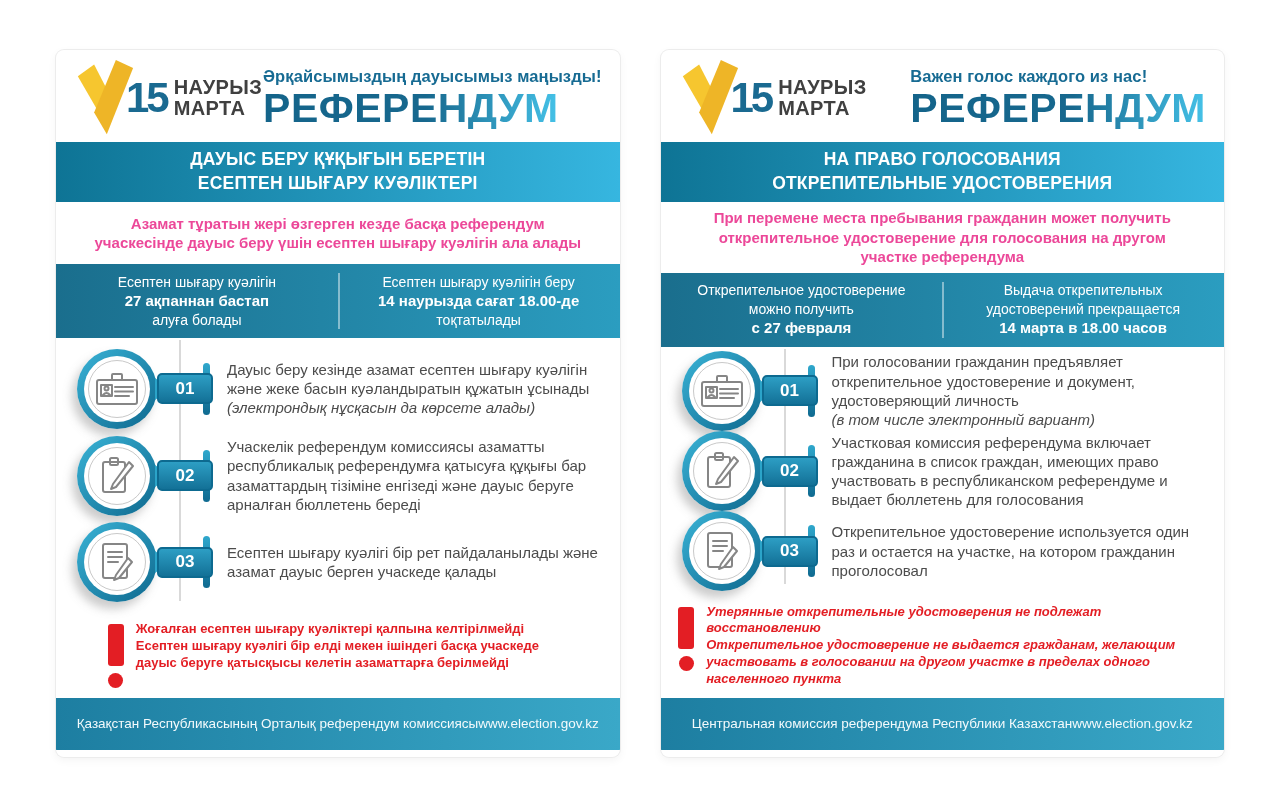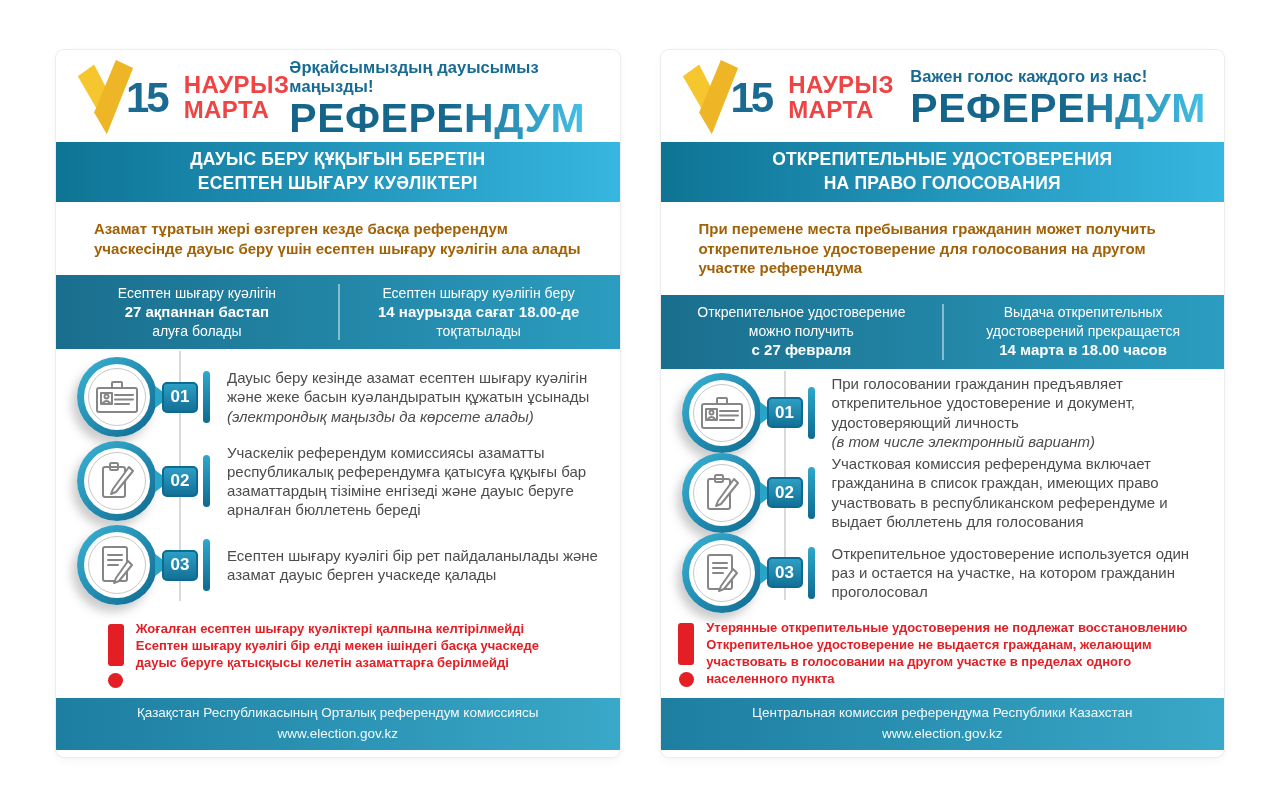--- a/index.html
+++ b/index.html
@@ -14,41 +14,41 @@
     width:564px; height:707px; background:#fff; border-radius:8px;
     box-shadow:0 0 0 1px #ececec, 0 3px 10px rgba(0,0,0,.05);
     display:flex; flex-direction:column; overflow:hidden;
   }
 
   
   .header { height:92px; flex:0 0 92px; display:flex; align-items:center; padding:4px 16px 0 20px; }
   .logo { display:flex; align-items:center; }
   .logo-check svg { display:block; }
   .logo-day { font-size:42px; font-weight:700; color:#1a6a91; letter-spacing:-3px; line-height:.95; margin-left:-8px; }
-  .logo-month { margin-left:17px; color:#ef4444; font-weight:700; font-size:24px; line-height:1.04; letter-spacing:.4px; }
+  .logo-month { margin-left:7px; color:#404040; font-weight:700; font-size:20px; line-height:1.04; letter-spacing:.4px; }
   .head-right { margin-left:auto; display:flex; flex-direction:column; align-items:flex-start; padding-right:2px; }
   .tagline { color:#176b93; font-weight:700; font-size:16.5px; margin-bottom:2px; letter-spacing:.1px; }
   .headline {
     font-size:41px; font-weight:700; letter-spacing:.5px; line-height:1;
     background:linear-gradient(90deg,#14648a 0%, #17688e 55%, #45c2e8 100%);
     -webkit-background-clip:text; background-clip:text; color:transparent;
   }
 
   
   .title-banner {
     height:60px; flex:0 0 60px;
     background:linear-gradient(90deg,#0e7495,#36b6e0);
     color:#fff; display:flex; flex-direction:column; justify-content:center; align-items:center;
     text-align:center; font-weight:700; font-size:17.5px; line-height:1.35; letter-spacing:.2px;
   }
 
   
   .intro {
     min-height:62px; flex:0 0 auto; display:flex; align-items:center; justify-content:center;
-    padding:17px 38px; color:#a16207; font-weight:700; font-size:15px; line-height:1.3;
+    text-align:center; padding:6px 38px; color:#ec4899; font-weight:700; font-size:15px; line-height:1.3;
   }
 
   
   .info-band {
     height:74px; flex:0 0 74px; position:relative;
     background:linear-gradient(90deg,#1a6e8d,#2b9dc0);
     display:flex; align-items:center; color:#fff; text-align:center;
   }
   .info-cell { width:50%; padding:4px 20px; font-size:14px; line-height:1.32; }
   .info-pre, .info-post { display:block; }
@@ -66,45 +66,45 @@
   }
   .badge-inner { position:absolute; inset:7px; background:#fff; border-radius:50%; display:flex; align-items:center; justify-content:center; }
   .badge-face { width:58px; height:58px; border-radius:50%; border:1px solid #c9c9c9; display:flex; align-items:center; justify-content:center; }
   .badge-face svg { stroke:#868686; fill:none; stroke-width:2; stroke-linecap:round; stroke-linejoin:round; }
   .pointer {
     position:absolute; right:-13px; top:50%; transform:translateY(-50%);
     width:0; height:0; border-left:15px solid #2ba4c9;
     border-top:11px solid transparent; border-bottom:11px solid transparent;
   }
   .num-badge {
-    width:36px; height:31px; margin:0 auto; position:relative; z-index:1;
+    width:56px; height:31px; margin:0 auto; position:relative; z-index:1;
     background:linear-gradient(180deg,#2d9ec4,#137197);
     border:2px solid #0d6a90; border-radius:5px;
     color:#fff; font-weight:700; font-size:17px;
     display:flex; align-items:center; justify-content:center;
   }
   .accent-bar { width:7px; height:52px; border-radius:4px; background:linear-gradient(180deg,#2fa7cc,#0f6a90); }
   .step-text { color:#4c4c4c; font-size:15px; line-height:1.28; max-width:372px; }
   .step-note { font-style:italic; display:block; }
   .step-note:empty { display:none; }
 
   
   .warning { display:flex; justify-content:center; align-items:flex-start; gap:12px; padding:8px 16px 10px; flex:0 0 auto; }
   .excl { display:flex; flex-direction:column; align-items:center; padding-top:3px; }
   .excl-bar { width:16px; height:42px; background:#e31e24; border-radius:3px; }
   .excl-dot { width:15px; height:15px; background:#e31e24; border-radius:50%; margin-top:7px; }
   .warning-text { color:#e31e24; font-weight:700; font-size:13px; line-height:1.3; white-space:pre-line; }
   .poster-kz .warning-text { max-width:432px; }
-  .poster-ru .warning-text { max-width:500px; }
+  .poster-ru .warning-text { max-width:500px;font-style:italic; }
 
   
   .footer {
     margin-top:auto; margin-bottom:7px; height:52px; flex:0 0 52px;
     background:linear-gradient(90deg,#1d7ea1,#3aa8c8);
-    color:#f3fafc; display:flex; flex-direction:column; justify-content:center; align-items:center;
+    color:#f3fafc; display:flex; flex-direction:row; justify-content:center; align-items:center;
     font-size:13.5px; line-height:1.55; text-align:center;
   }
 </style>
 </head>
 <body>
 
 <div class="canvas">
 
   <div class="poster poster-kz">
     <div class="header">
@@ -166,21 +166,21 @@
                 <line x1="21" y1="25" x2="35" y2="25"></line>
               </svg>
             </div>
           </div>
           <div class="pointer"></div>
         </div>
         <div class="num-badge">01</div>
         <div class="accent-bar"></div>
         <div class="step-text">
           <span>Дауыс беру кезінде азамат есептен шығару куәлігін және жеке басын куәландыратын құжатын ұсынады</span>
-          <span class="step-note">(электрондық маңызды да көрсете алады)</span>
+          <span class="step-note">(электрондық нұсқасын да көрсете алады)</span>
         </div>
       </div>
 
       <div class="step">
         <div class="badge-circle">
           <div class="badge-inner">
             <div class="badge-face">
               <svg width="38" height="42" viewBox="0 0 38 42">
                 <rect x="5" y="7" width="22" height="30" rx="2"></rect>
                 <rect x="12" y="3" width="8" height="7" rx="1.5"></rect>
@@ -252,22 +252,22 @@
           <span>МАРТА</span>
         </span>
       </div>
       <div class="head-right">
         <div class="tagline">Важен голос каждого из нас!</div>
         <div class="headline">РЕФЕРЕНДУМ</div>
       </div>
     </div>
 
     <div class="title-banner">
+      <span>НА ПРАВО ГОЛОСОВАНИЯ</span>
       <span>ОТКРЕПИТЕЛЬНЫЕ УДОСТОВЕРЕНИЯ</span>
-      <span>НА ПРАВО ГОЛОСОВАНИЯ</span>
     </div>
 
     <div class="intro">При перемене места пребывания гражданин может получить открепительное удостоверение для голосования на другом участке референдума</div>
 
     <div class="info-band">
       <div class="info-cell">
         <span class="info-pre">Открепительное удостоверение можно получить</span>
         <span class="info-strong">с 27 февраля</span>
         <span class="info-post"></span>
       </div>

